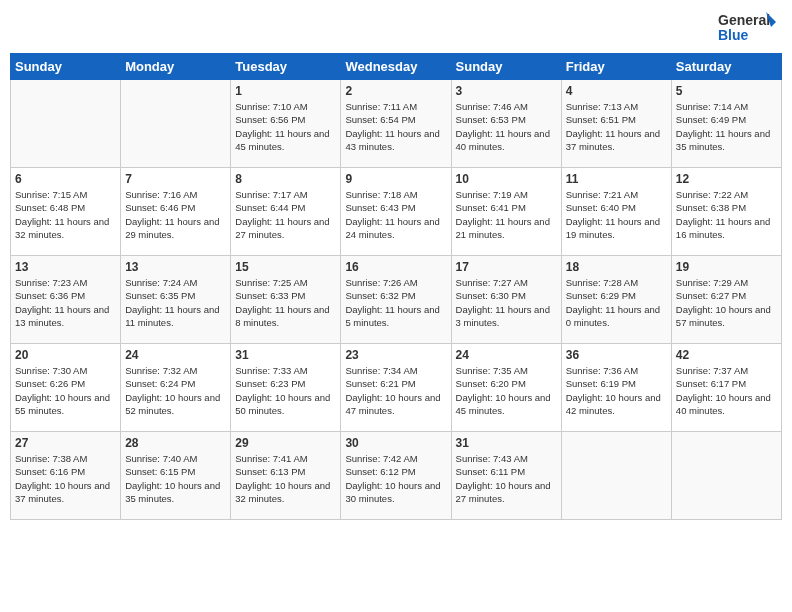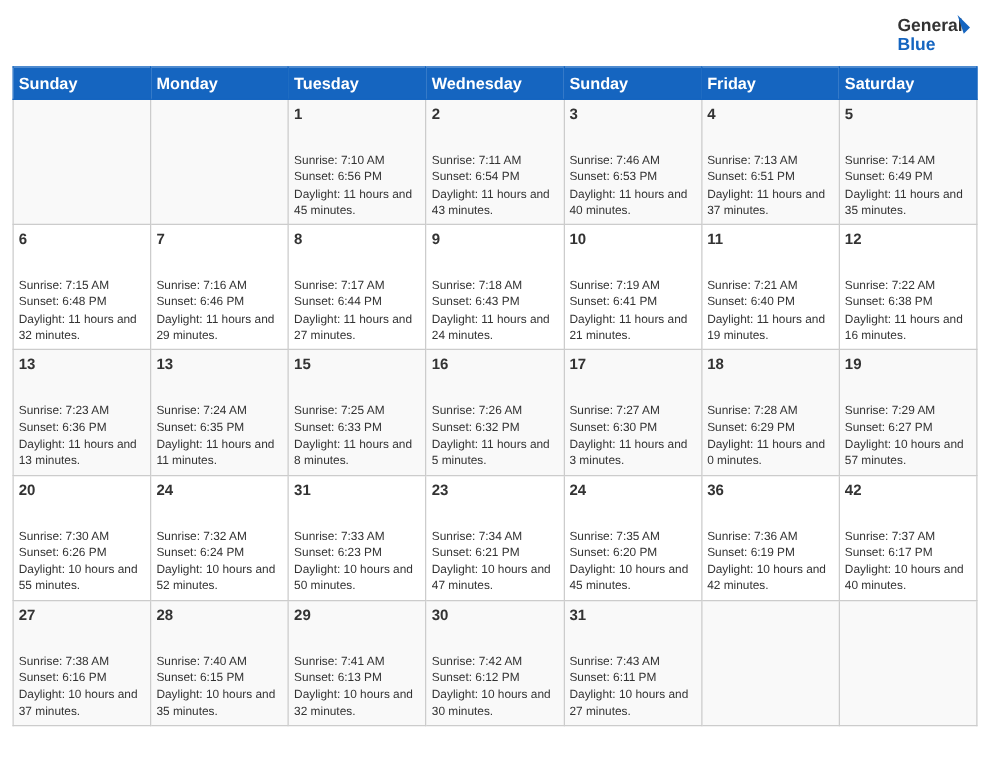--- a/index.html
+++ b/index.html
@@ -63,21 +63,20 @@
     .day-number {
       font-size: 12px;
       font-weight: bold;
       display: block;
       margin-bottom: 2px;
     }
     .day-info {
       font-size: 9.5px;
       line-height: 1.4;
       color: #333;
-      margin-top: 24px;
     }
   </style>
 </head>
 <body>
 
 <div class="header">
   <div class="logo">
       <svg width="60" height="35" viewBox="0 0 60 35">
         <text x="0" y="15" font-size="14" font-weight="bold" font-family="Arial" fill="#333">General</text>
         <text x="0" y="30" font-size="14" font-weight="bold" font-family="Arial" fill="#1565c0">Blue</text>

